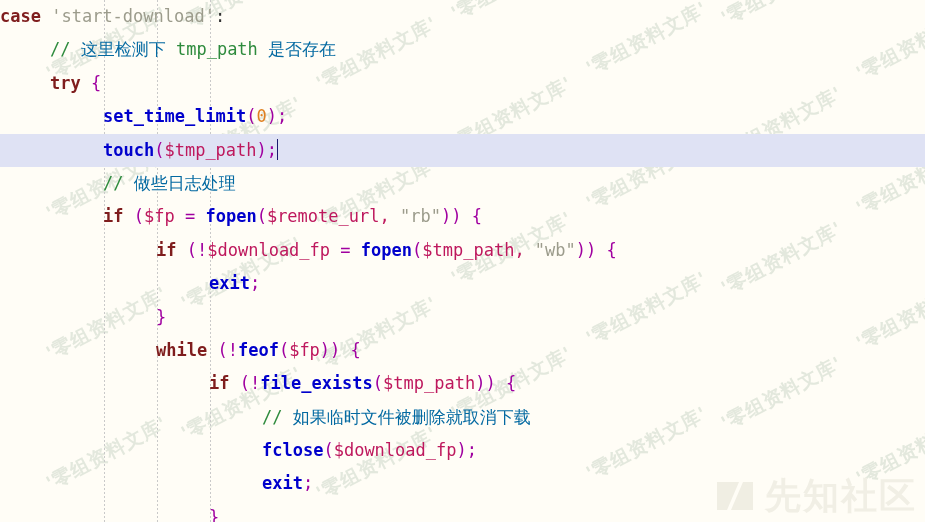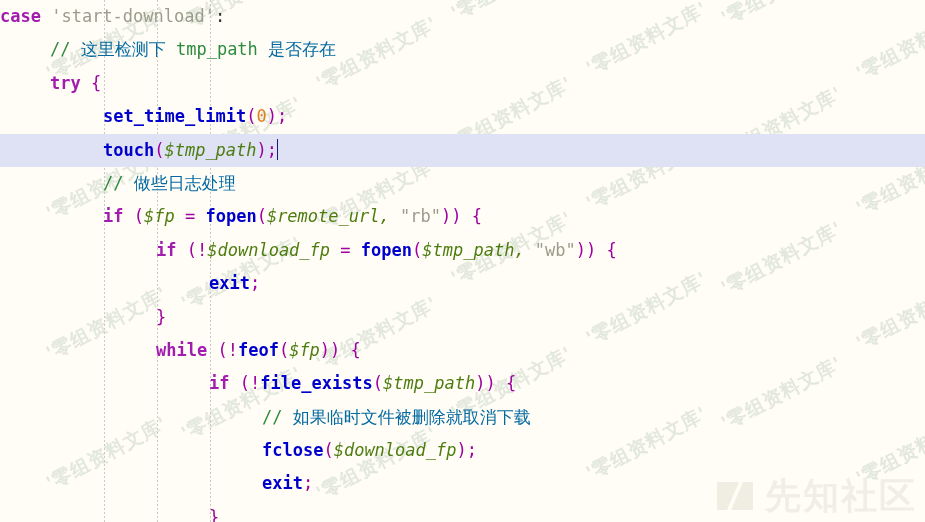--- a/index.html
+++ b/index.html
@@ -93,26 +93,26 @@
     position: relative;
     height: 33.4px;
     white-space: pre;
   }
   .line.current {
     background: #dfe2f4;
   }
   .line-inner { position: relative; display: inline-block; }
 
   
-  .kw      { color: #a21caf; font-weight: 700; }          
+  .kw      { color: #7f1d1d; font-weight: 700; }          
   .fn      { color: #0000cc; font-weight: 700; }          
   .str     { color: #9c9c8c; }                            
   .cmt     { color: #2e8b3d; }                            
   .cmt-cjk { color: #0369a1; font-family: "DejaVu Sans", "Liberation Sans", sans-serif; }
-  .var     { color: #4d7c0f; font-style: italic; }                            
+  .var     { color: #be185d; }                            
   .punc    { color: #a000a0; }                            
   .num     { color: #e08020; }                            
   .op      { color: #a000a0; }                            
   .plain   { color: #333333; }
 
   
   .caret {
     display: inline-block;
     width: 1px;
     height: 21px;

